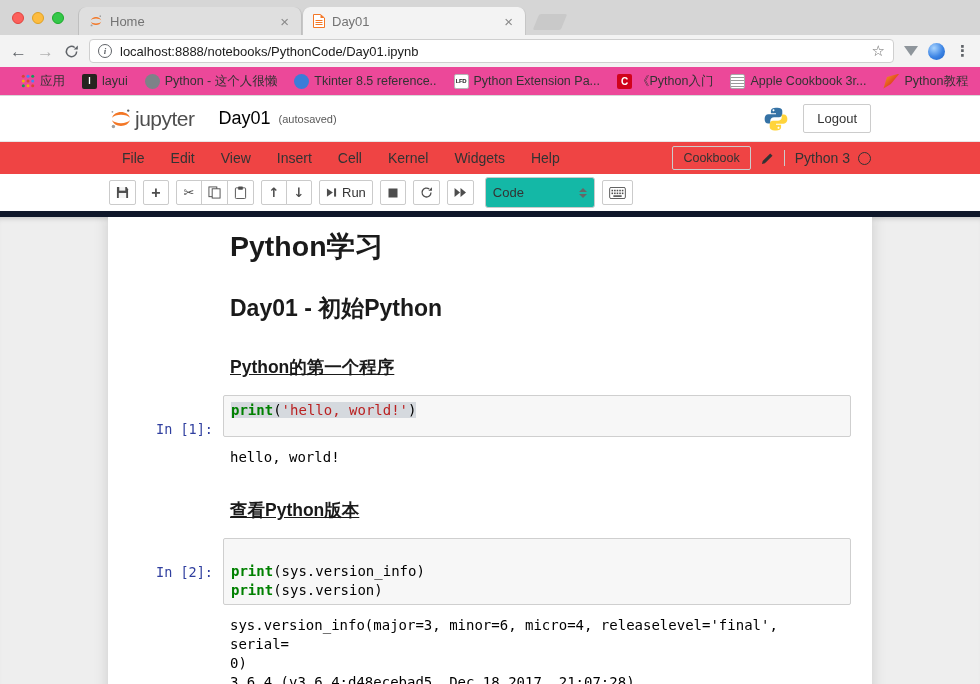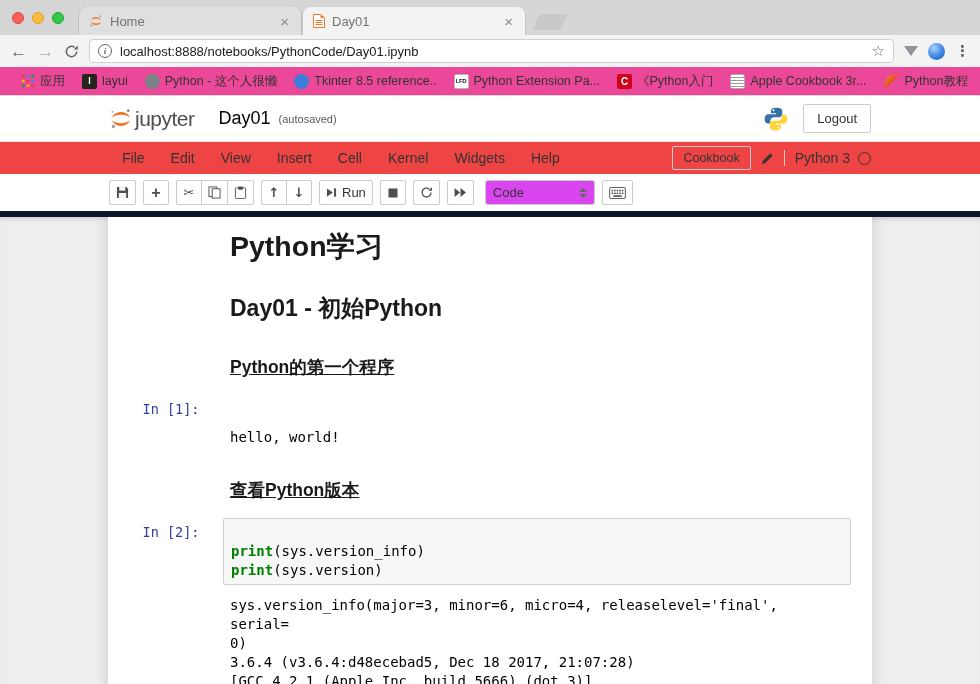--- a/index.html
+++ b/index.html
@@ -70,31 +70,31 @@
 
   
   .jp-toolbar { height:37px; background:#FFF; display:flex; align-items:center; padding:0 109px; gap:7px; flex:0 0 auto; }
   .tb-btn { font-family:inherit; height:25px; min-width:26px; background:#FFF; border:1px solid #CBCBCB; border-radius:2px; display:flex; align-items:center; justify-content:center; gap:5px; color:#333; font-size:13px; padding:0 6px; cursor:pointer; }
   .tb-txt { font-size:13px; font-weight:bold; color:#4D4D4D; line-height:1; font-family:"DejaVu Sans",sans-serif; }
   .tb-plus { font-size:16px; font-weight:bold; color:#4D4D4D; line-height:1; }
   .btn-group { display:flex; }
   .btn-group .tb-btn { border-radius:0; margin-left:-1px; }
   .btn-group .tb-btn:first-child { border-radius:2px 0 0 2px; margin-left:0; }
   .btn-group .tb-btn:last-child { border-radius:0 2px 2px 0; }
-  .celltype { height:25px; width:110px; background:#d946ef; border:1px solid #CBCBCB; border-radius:3px; display:flex; align-items:center; justify-content:space-between; padding:0 7px; font-size:13px; color:#333; cursor:pointer; margin-left:4px; }
+  .celltype { height:31px; width:110px; background:#14b8a6; border:1px solid #CBCBCB; border-radius:3px; display:flex; align-items:center; justify-content:space-between; padding:0 7px; font-size:13px; color:#333; cursor:pointer; margin-left:4px; }
   .sel-arrows { display:flex; flex-direction:column; gap:2px; }
   .sel-arrows i { display:block; width:0; height:0; border-left:4px solid transparent; border-right:4px solid transparent; }
   .sel-arrows .up { border-bottom:4px solid #666; }
   .sel-arrows .dn { border-top:4px solid #666; }
 
   
   .nb-area { flex:1; background:#EEE; overflow:hidden; border-top:6px solid #0f172a; box-shadow:inset 0 5px 6px -5px rgba(0,0,0,0.25); }
   .nb-container { width:764px; margin:0 auto; min-height:100%; background:#FFF; padding:2px 15px; box-shadow:0 0 12px 1px rgba(87,87,87,0.2); }
   .nb-cell { display:flex; padding:5px; border:1px solid transparent; }
-  .nb-prompt { flex:0 0 94px; text-align:center; padding:6px 10px 0 0; font-family:"DejaVu Sans Mono","Liberation Mono",monospace; font-size:13.5px; color:#303F9F; white-space:nowrap; overflow:hidden; }
+  .nb-prompt { flex:0 0 94px; text-align:right; padding:6px 10px 0 0; font-family:"DejaVu Sans Mono","Liberation Mono",monospace; font-size:13.5px; color:#303F9F; white-space:nowrap; overflow:hidden;margin-top:20px; }
   .nb-input { flex:1; min-width:0; border:1px solid #CFCFCF; border-radius:2px; background:#F7F7F7; padding:5px 7px; cursor:text; }
   .nb-input pre { margin:0; font-family:"DejaVu Sans Mono","Liberation Mono",monospace; font-size:14px; line-height:1.32; color:#000; }
   .tk-kw { color:#008000; font-weight:bold; }
   .tk-nb { color:#008000; font-weight:bold; }
   .tk-str { color:#BA2121; }
   .hl { background:#D5D9DE; }
   .nb-cell.outrow { padding-top:0; }
   .nb-output { flex:1; min-width:0; margin:0; padding:4px 7px 6px; font-family:"DejaVu Sans Mono","Liberation Mono",monospace; font-size:14px; line-height:1.35; color:#000; white-space:pre-wrap; word-break:break-word; }
   .nb-md { flex:1; min-width:0; padding:0 7px; color:#1A1A1A; }
   .nb-md h1, .nb-md h2, .nb-md h3 { font-weight:bold; color:#1A1A1A; }
@@ -364,20 +364,23 @@
           </div>
         </div>
         <div class="nb-cell md">
           <div class="nb-prompt"></div>
           <div class="nb-md">
             <h3>Python的第一个程序</h3>
           </div>
         </div>
         <div class="nb-cell code">
           <div class="nb-prompt">In [1]:</div>
+          <div class="nb-input">
+            <pre class="cm-code"><div class="cm-line"><span class="hl"><span class="tk-nb">print</span><span>(</span><span class="tk-str">'hello, world!'</span><span>)</span></span></div></pre>
+          </div>
         </div>
         <div class="nb-cell outrow">
           <div class="nb-prompt"></div>
           <pre class="nb-output">hello, world!</pre>
         </div>
         <div class="nb-cell md">
           <div class="nb-prompt"></div>
           <div class="nb-md">
             <h3>查看Python版本</h3>
           </div>

